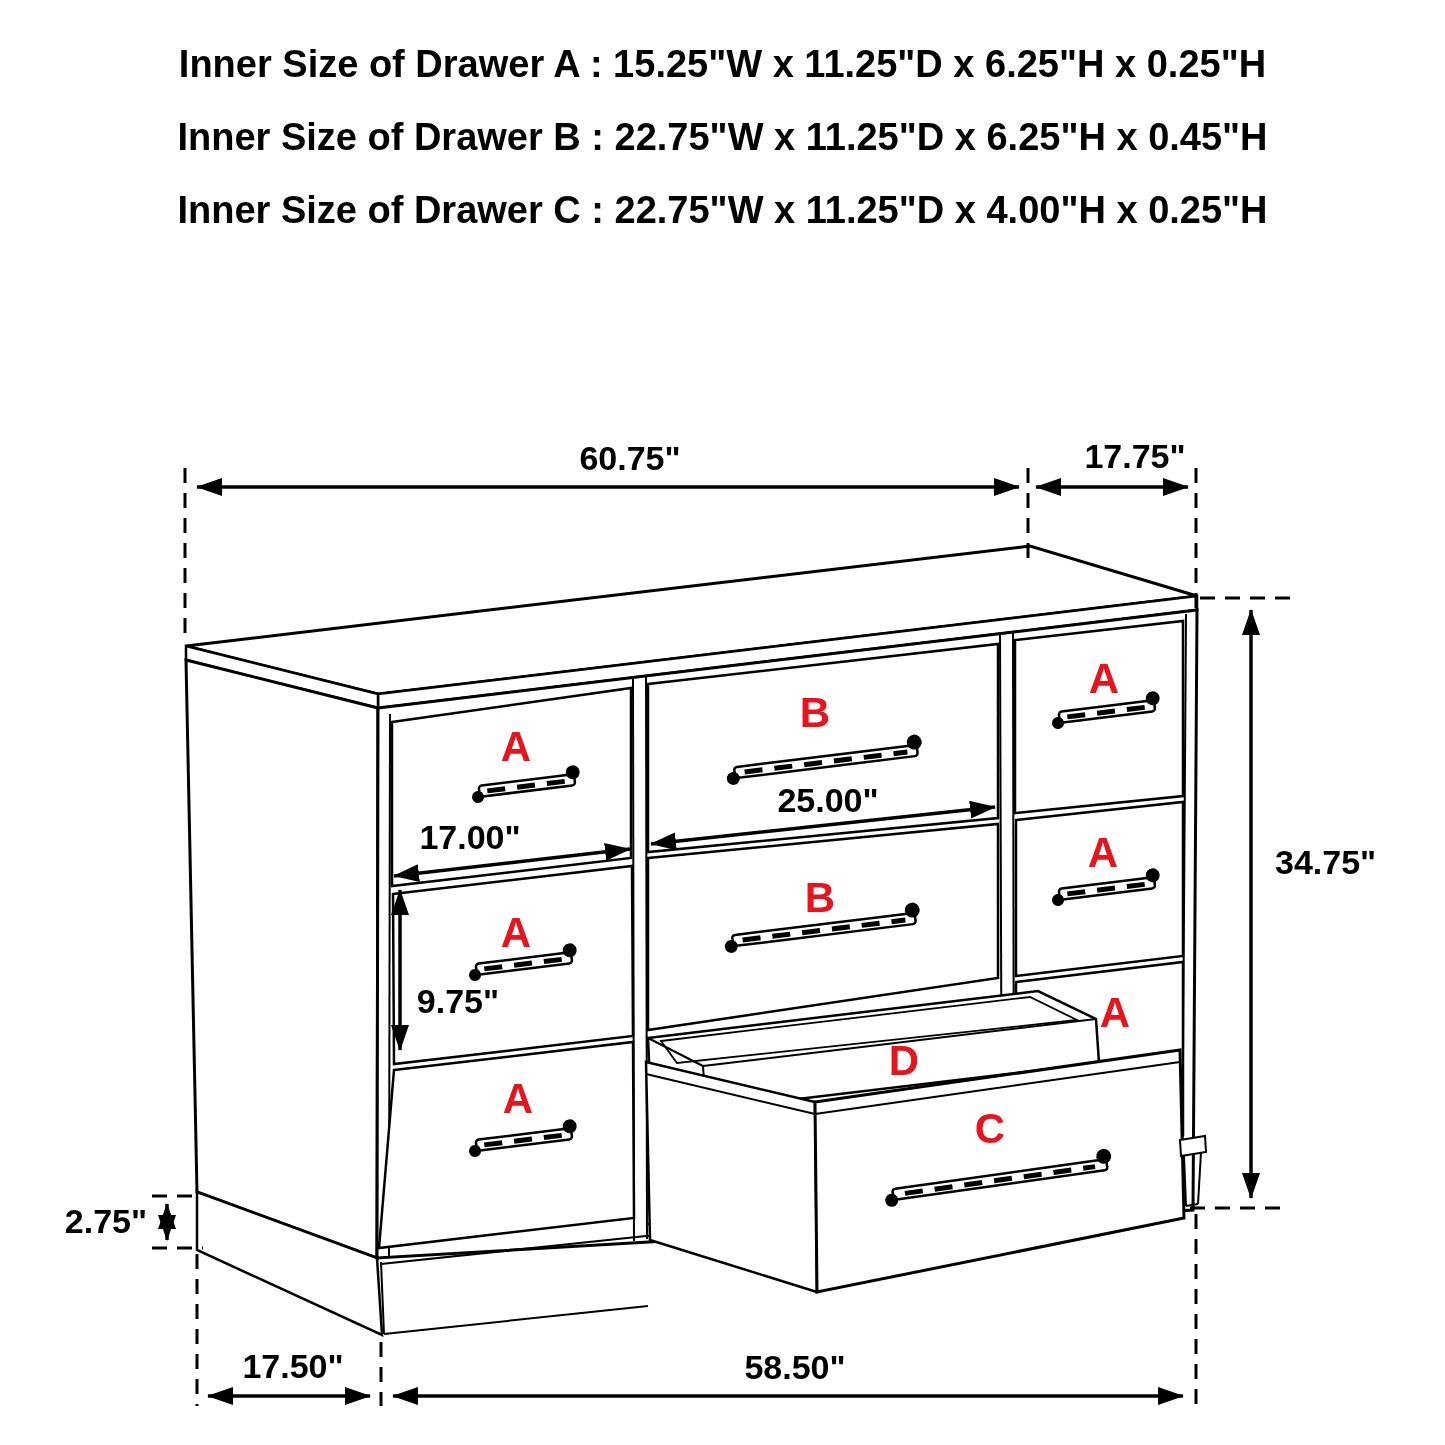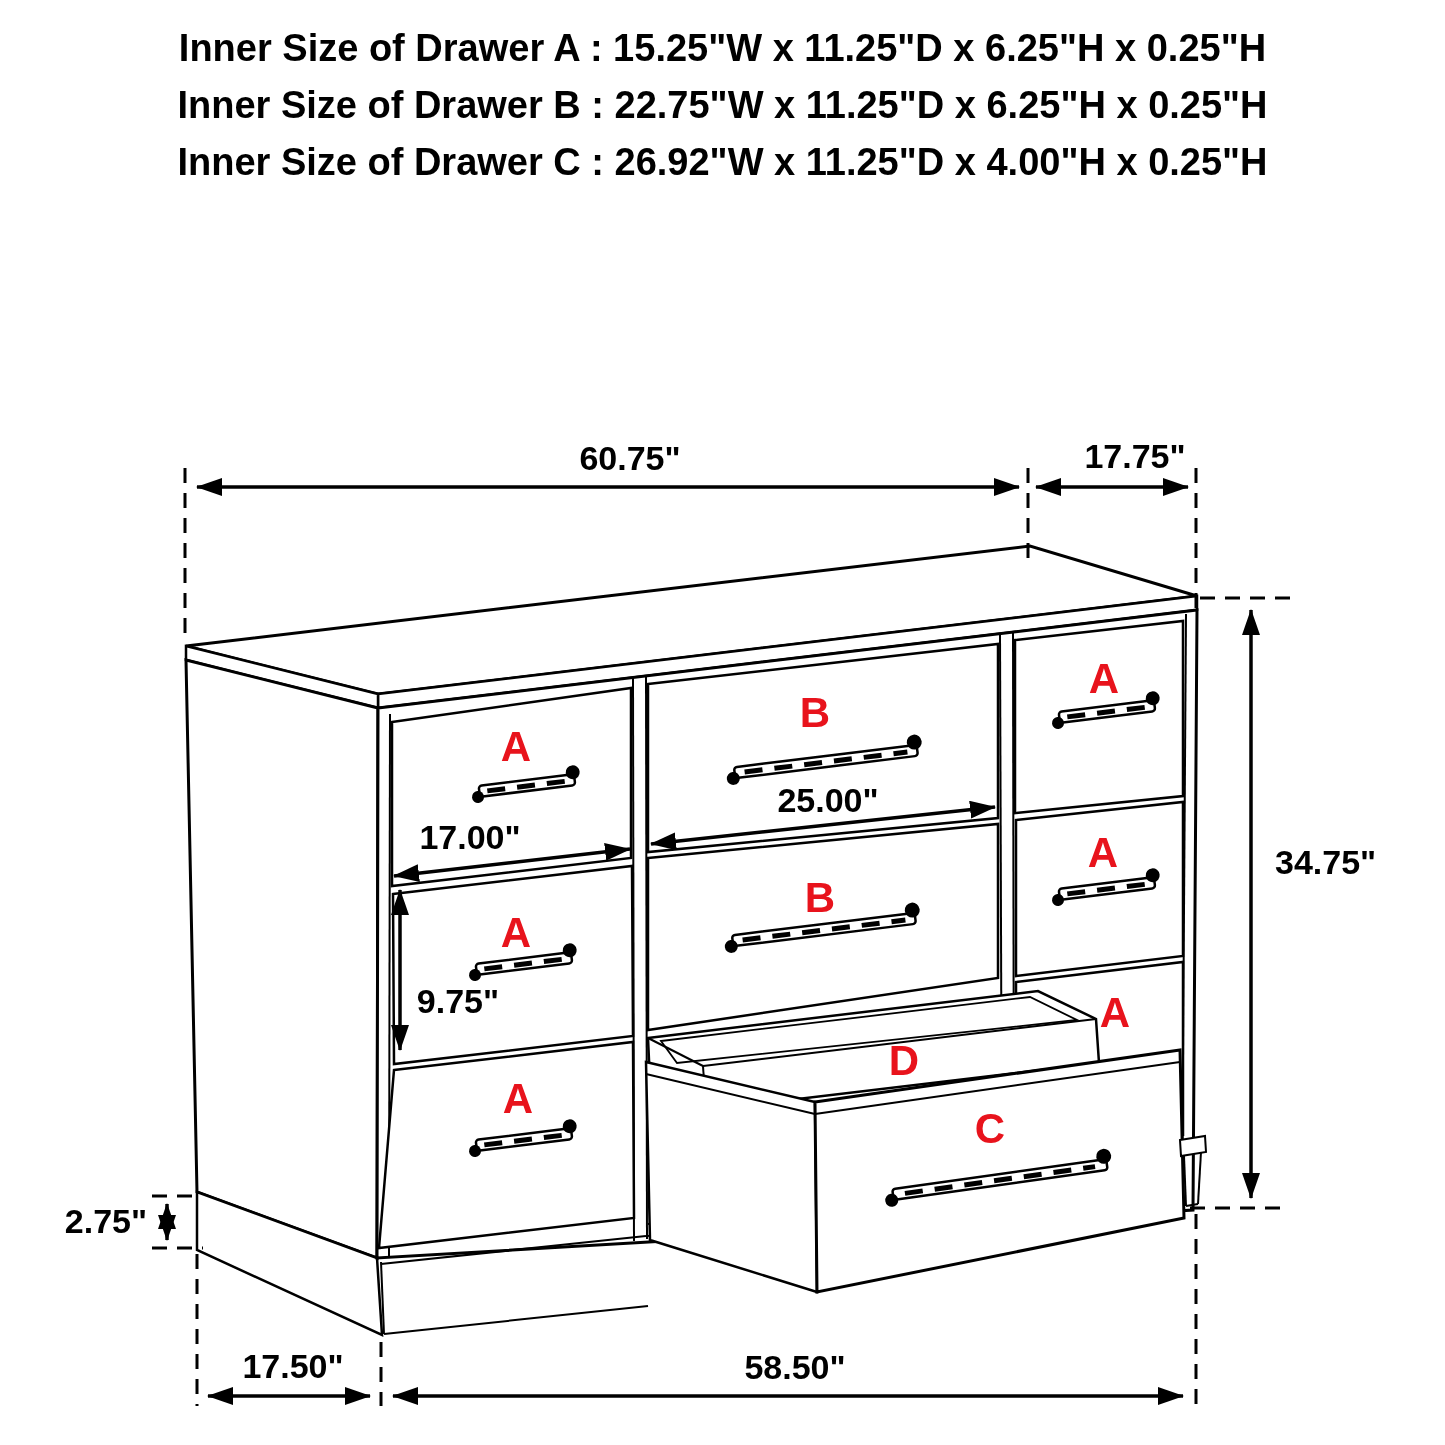--- a/index.html
+++ b/index.html
@@ -1,19 +1,19 @@
 <!DOCTYPE html>
 <html><head>
 <meta charset="utf-8">
 <style>
   html,body{margin:0;padding:0;background:#fff;}
   #page{position:relative;width:1445px;height:1445px;background:#fff;overflow:hidden;
         font-family:"Liberation Sans","DejaVu Sans",sans-serif;}
   #header{position:absolute;top:20px;left:0;width:100%;text-align:center;}
-  .hline{font-weight:bold;font-size:38px;line-height:57px;color:#000;white-space:pre;}
+  .hline{font-weight:bold;font-size:38px;line-height:57px;color:#000;white-space:pre;margin-top:16px;}
   #drawing{position:absolute;left:0;top:0;}
   
   .ln{stroke:#000;fill:none;}
   .w25{stroke-width:2.5;}
   .w3{stroke-width:3;}
   .w2{stroke-width:2;}
   .face{fill:#fff;stroke:#000;}
   .dash{stroke:#000;stroke-width:3;fill:none;stroke-dasharray:15 10;}
   .dim{stroke:#000;stroke-width:3.5;fill:none;}
   .dimtxt{font-weight:bold;font-size:34px;fill:#000;text-anchor:middle;dominant-baseline:central;}
@@ -23,22 +23,22 @@
   .hd{stroke:#000;stroke-width:5;stroke-dasharray:18 12;fill:none;}
   .hk{fill:#000;stroke:none;}
 </style>
 </head>
 <body>
 
 <div id="page">
 
   <div id="header">
     <div class="hline">Inner Size of Drawer A : 15.25"W x 11.25"D x 6.25"H x 0.25"H</div>
-    <div class="hline">Inner Size of Drawer B : 22.75"W x 11.25"D x 6.25"H x 0.25"H</div>
-    <div class="hline">Inner Size of Drawer C : 26.92"W x 11.25"D x 4.00"H x 0.25"H</div>
+    <div class="hline">Inner Size of Drawer B : 22.75"W x 11.25"D x 6.25"H x 0.45"H</div>
+    <div class="hline">Inner Size of Drawer C : 22.75"W x 11.25"D x 4.00"H x 0.25"H</div>
   </div>
 
   <svg id="drawing" width="1445" height="1445" viewBox="0 0 1445 1445">
     <defs>
       <marker id="ahE" markerWidth="26" markerHeight="18" refX="25" refY="9" orient="auto" markerUnits="userSpaceOnUse">
         <path d="M0,0 L26,9 L0,18 z" fill="#000"></path>
       </marker>
       <marker id="ahS" markerWidth="26" markerHeight="18" refX="1" refY="9" orient="auto" markerUnits="userSpaceOnUse">
         <path d="M26,0 L0,9 L26,18 z" fill="#000"></path>
       </marker>

